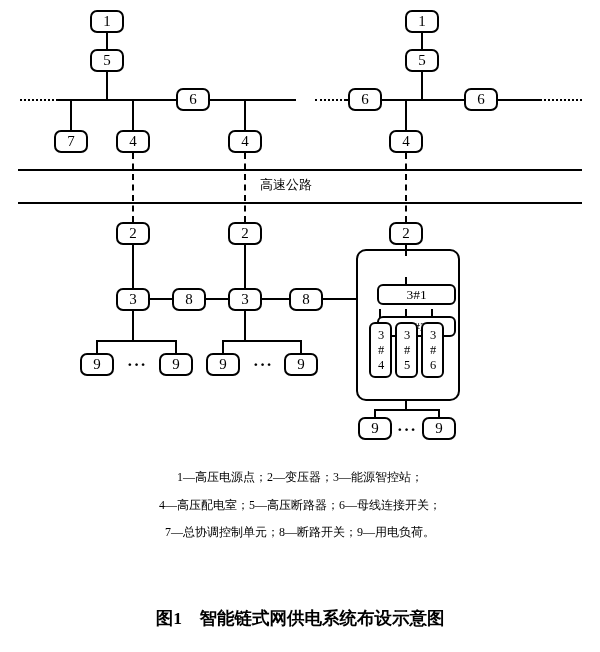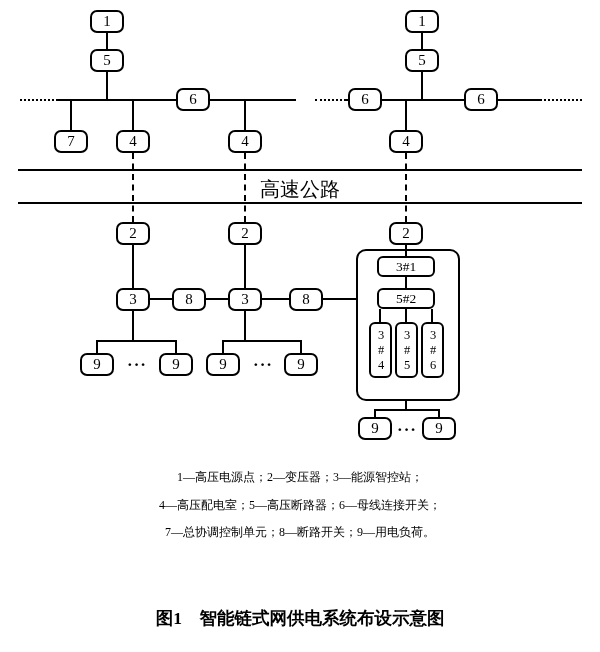--- a/index.html
+++ b/index.html
@@ -19,21 +19,21 @@
     border: 2px solid var(--line-color, #000);
     border-radius: 7px;
     background: #fff;
     display: flex;
     align-items: center;
     justify-content: center;
     font-size: 15px;
     color: #000;
     z-index: 3;
   }
-  .wide { width: 58px; height: 21px; font-size: 13.5px; border-radius: 6px; }
+  .wide { width: 79px; height: 21px; font-size: 13.5px; border-radius: 6px; margin-top: 28px; }
   .vbox {
     width: 23px; height: 56px;
     writing-mode: vertical-rl;
     text-orientation: upright;
     font-size: 12.5px;
     letter-spacing: 1px;
     border-radius: 6px;
   }
   .group-frame {
     position: absolute;
@@ -45,21 +45,21 @@
   .vl { position: absolute; width: 2px; background: var(--line-color, #000); z-index: 1; }
   .hl { position: absolute; height: 2px; background: var(--line-color, #000); z-index: 1; }
   .vdash { position: absolute; width: 0; border-left: 2px dashed var(--line-color, #000); z-index: 1; }
   .hdot { position: absolute; height: 0; border-top: 2.5px dotted var(--line-color, #000); z-index: 1; }
   .dots {
     position: absolute; width: 30px; text-align: center;
     font-size: 17px; font-weight: bold; color: #000; letter-spacing: 1px;
   }
   .highway-label {
     position: absolute; left: 260px; top: 176px; width: 80px;
-    text-align: left; font-size: 20px; color: #000; z-index: 2;
+    text-align: left; font-size: 13px; color: #000; z-index: 2;
   }
   .legend {
     position: absolute; left: 0; top: 464px; width: 600px;
     text-align: center; color: #000;
   }
   .legend-line { font-size: 12px; line-height: 27.5px; height: 27.5px; }
   .caption {
     position: absolute; left: 0; top: 606px; width: 600px;
     text-align: center; font-size: 17.5px; font-weight: bold; color: #000;
   }

